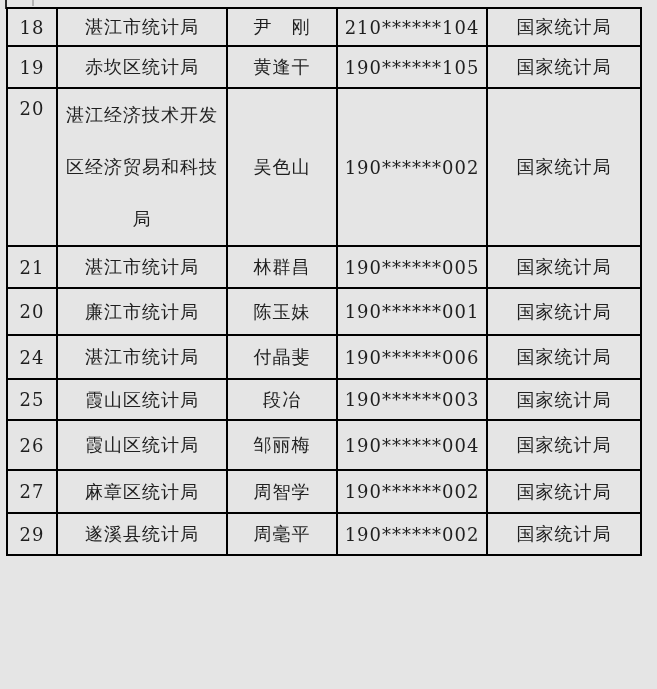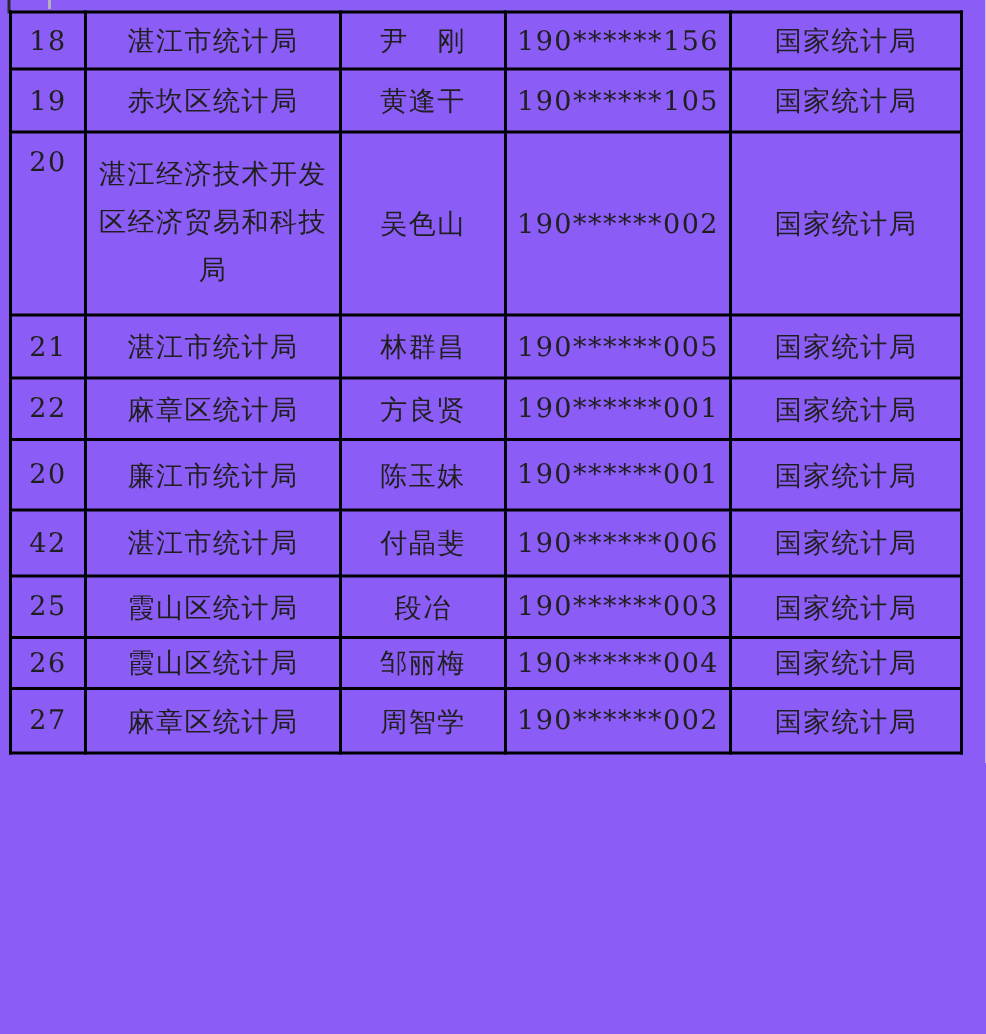--- a/index.html
+++ b/index.html
@@ -4,21 +4,21 @@
 <style>
   html, body {
     margin: 0;
     padding: 0;
     background: #ffffff;
   }
   .page {
     position: relative;
     width: 657px;
     height: 689px;
-    background: #8b5cf6;
+    background: #e5e5e5;
     overflow: hidden;
     font-family: "DejaVu Serif", "Liberation Serif", serif;
     color: #1f1f1f;
   }
   table.roster {
     position: absolute;
     left: 6px;
     top: 7px;
     border-collapse: collapse;
     table-layout: fixed;
@@ -43,22 +43,22 @@
     font-size: 18px;
     letter-spacing: 0.5px;
     white-space: nowrap;
   }
   tr.tall td.c-no {
     vertical-align: top;
     line-height: 40px;
     text-align: center;
   }
   tr.tall td.c-org {
-    line-height: 32px;
-    padding: 12px 7px;
+    line-height: 52px;
+    padding: 0 7px;
   }
   
   .border-stub {
     position: absolute;
     left: 5px;
     top: 0;
     width: 2px;
     height: 9px;
     background: #2a2a2a;
   }
@@ -85,21 +85,21 @@
       <col style="width:170px">
       <col style="width:110px">
       <col style="width:150px">
       <col style="width:154px">
     </colgroup>
     <tbody>
       <tr style="height:38px">
         <td class="c-no">18</td>
         <td class="c-org">湛江市统计局</td>
         <td class="c-name">尹　刚</td>
-        <td class="c-id">190******156</td>
+        <td class="c-id">210******104</td>
         <td class="c-auth">国家统计局</td>
       </tr>
       <tr style="height:42px">
         <td class="c-no">19</td>
         <td class="c-org">赤坎区统计局</td>
         <td class="c-name">黄逢干</td>
         <td class="c-id">190******105</td>
         <td class="c-auth">国家统计局</td>
       </tr>
       <tr class="tall" style="height:121px">
@@ -109,57 +109,57 @@
         <td class="c-id">190******002</td>
         <td class="c-auth">国家统计局</td>
       </tr>
       <tr style="height:42px">
         <td class="c-no">21</td>
         <td class="c-org">湛江市统计局</td>
         <td class="c-name">林群昌</td>
         <td class="c-id">190******005</td>
         <td class="c-auth">国家统计局</td>
       </tr>
-      <tr style="height:41px">
-        <td class="c-no">22</td>
-        <td class="c-org">麻章区统计局</td>
-        <td class="c-name">方良贤</td>
-        <td class="c-id">190******001</td>
-        <td class="c-auth">国家统计局</td>
-      </tr>
       <tr style="height:47px">
         <td class="c-no">20</td>
         <td class="c-org">廉江市统计局</td>
         <td class="c-name">陈玉妹</td>
         <td class="c-id">190******001</td>
         <td class="c-auth">国家统计局</td>
       </tr>
       <tr style="height:44px">
-        <td class="c-no">42</td>
+        <td class="c-no">24</td>
         <td class="c-org">湛江市统计局</td>
         <td class="c-name">付晶斐</td>
         <td class="c-id">190******006</td>
         <td class="c-auth">国家统计局</td>
       </tr>
       <tr style="height:41px">
         <td class="c-no">25</td>
         <td class="c-org">霞山区统计局</td>
         <td class="c-name">段冶</td>
         <td class="c-id">190******003</td>
         <td class="c-auth">国家统计局</td>
       </tr>
-      <tr style="height:34px">
+      <tr style="height:50px">
         <td class="c-no">26</td>
         <td class="c-org">霞山区统计局</td>
         <td class="c-name">邹丽梅</td>
         <td class="c-id">190******004</td>
         <td class="c-auth">国家统计局</td>
       </tr>
       <tr style="height:43px">
         <td class="c-no">27</td>
         <td class="c-org">麻章区统计局</td>
         <td class="c-name">周智学</td>
         <td class="c-id">190******002</td>
         <td class="c-auth">国家统计局</td>
       </tr>
+      <tr style="height:42px">
+        <td class="c-no">29</td>
+        <td class="c-org">遂溪县统计局</td>
+        <td class="c-name">周毫平</td>
+        <td class="c-id">190******002</td>
+        <td class="c-auth">国家统计局</td>
+      </tr>
     </tbody>
   </table>
 </div>
 
 </body></html>

